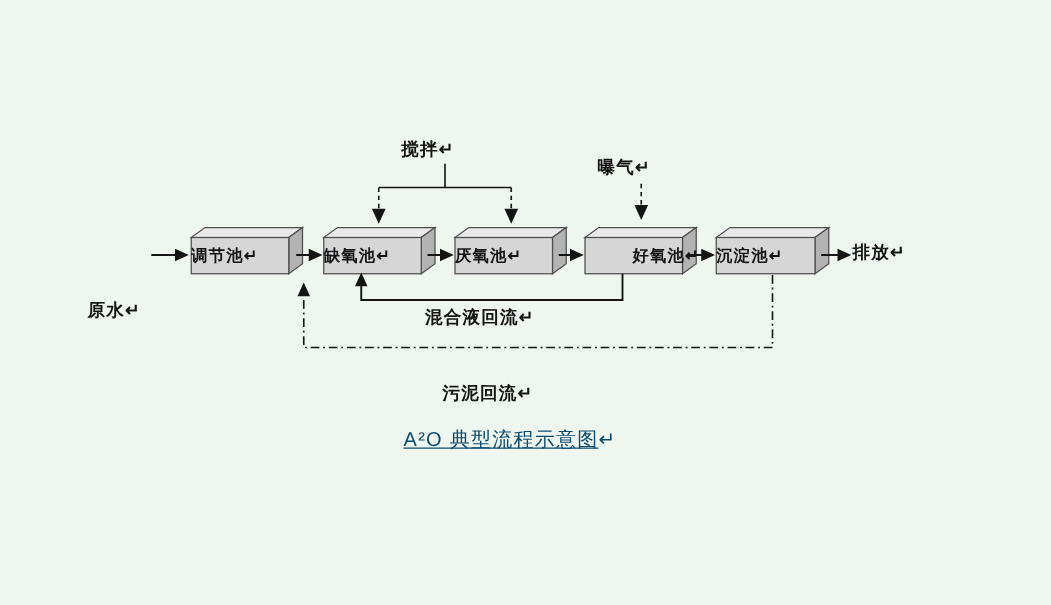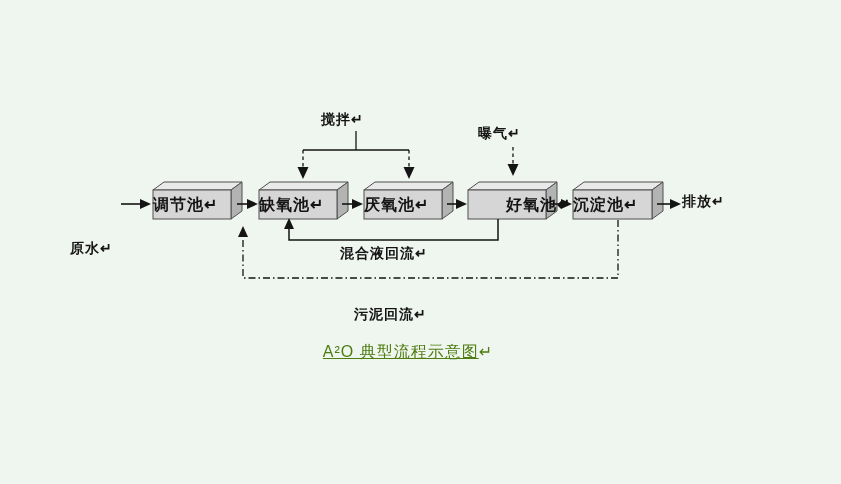--- a/index.html
+++ b/index.html
@@ -15,33 +15,33 @@
   .lbl {
     position: absolute;
     font-weight: bold;
     font-size: 14px;
     color: #141414;
     text-align: left;
     white-space: nowrap;
     letter-spacing: 1px;
   }
   .tank-lbl {
-    font-size: 16px;
+    font-size: 13px;
     line-height: 29px;
     height: 29px;
     top: 190px;
   }
   .title {
     position: absolute;
     left: 258px;
     width: 300px;
     top: 342px;
     text-align: center;
     font-size: 16px;
-    color: #4d7c0f;
+    color: #0c4a6e;
     white-space: nowrap;
     letter-spacing: 1px;
   }
   .title .underlined { text-decoration: underline; }
 </style>
 </head>
 <body>
 
 <div class="canvas">
 

